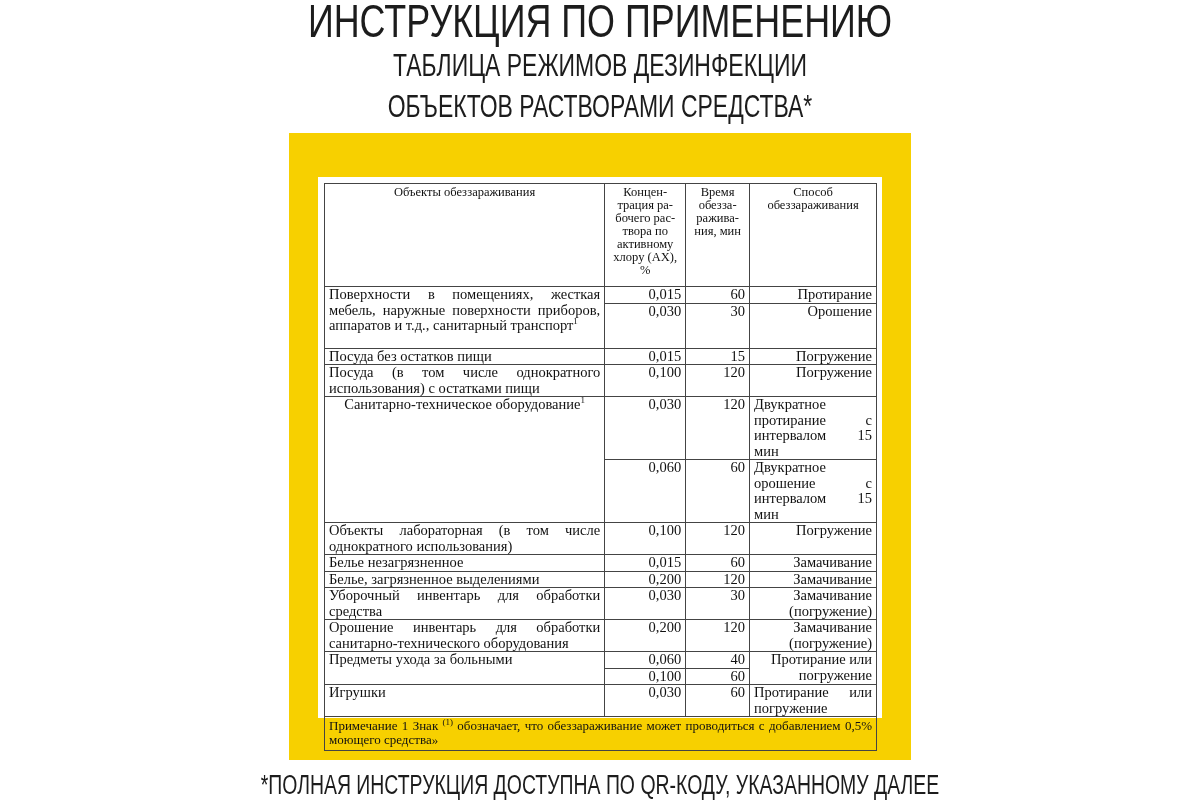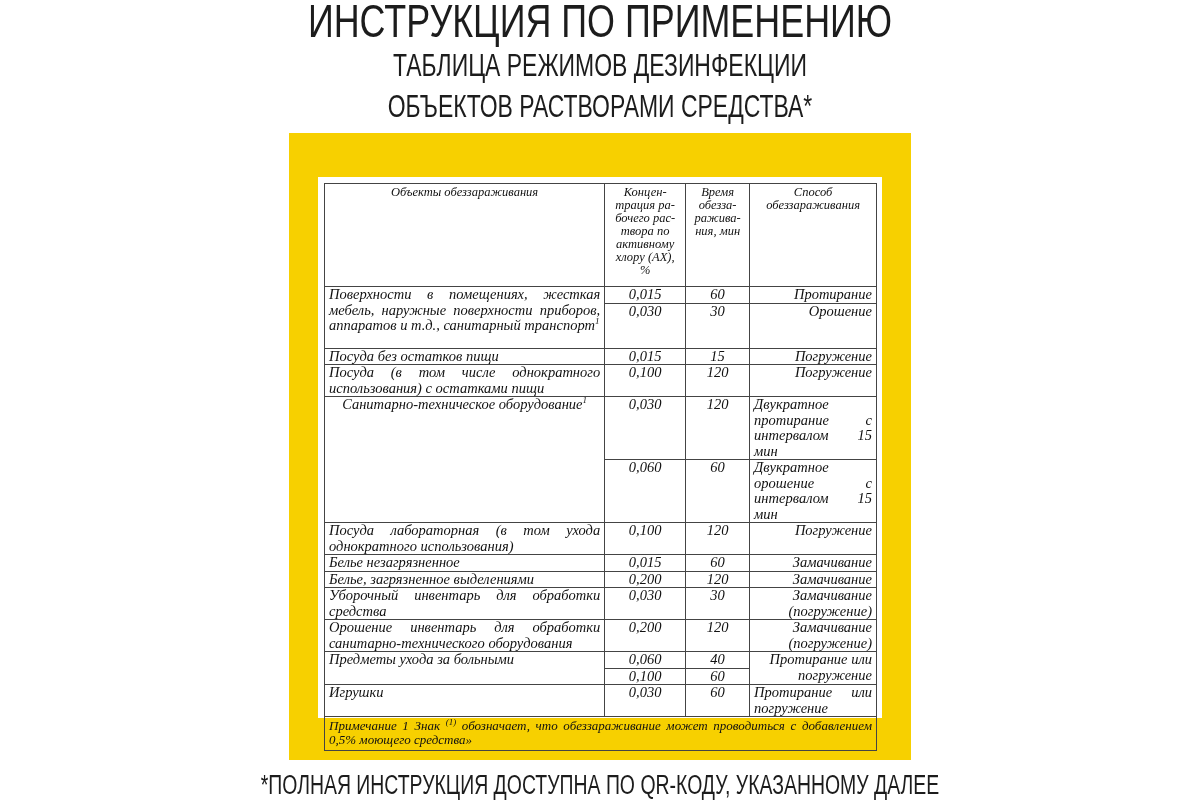--- a/index.html
+++ b/index.html
@@ -14,41 +14,41 @@
     transform: scaleX(0.78); transform-origin: center top;
   }
   .title-sub {
     position: absolute; left: 0; width: 1200px; text-align: center;
     font-family: "Liberation Sans", sans-serif; font-size: 31px; color: #1c1c1c; line-height: 34px;
     transform: scaleX(0.74); transform-origin: center top;
   }
   .title-sub.l1 { top: 49px; }
   .title-sub.l2 { top: 90px; }
   .yellow-frame {
-    position: absolute; left: 289px; top: 133px; width: 622px; height: 627px; background: #f7d000; font-style: italic;
+    position: absolute; left: 289px; top: 133px; width: 622px; height: 627px; background: #f7d000;
   }
   .white-inner {
     position: absolute; left: 29px; top: 44px; width: 564px; height: 541px; background: #ffffff;
   }
   table.regimes {
     position: absolute; left: 6px; top: 6px; width: 553px;
     border-collapse: collapse; border: 1.5px solid #333;
     font-family: "Liberation Serif", serif; color: #111;
   }
   table.regimes td, table.regimes th {
     border: 1px solid #444; padding: 0 4px; vertical-align: top;
     font-size: 14.5px; line-height: 15.5px; font-weight: normal;
   }
   table.regimes th { font-size: 12.5px; line-height: 13px; text-align: center; padding-top: 2px; }
   .c-obj { width: 272px; text-align: justify; }
   .c-conc { width: 72px; text-align: center; }
   .c-time { width: 55px; text-align: center; }
   .c-meth { width: 118px; text-align: right; }
   th.c-obj, th.c-conc, th.c-time, th.c-meth { text-align: center; }
-  td.c-conc, td.c-time { text-align: center; }
+  td.c-conc, td.c-time { text-align: right; }
   sup { font-size: 9px; line-height: 0; }
   .note { font-size: 13px !important; line-height: 14px !important; padding: 2px 4px 3px 4px !important; text-align: justify; }
   .footer {
     position: absolute; left: 0; width: 1200px; top: 771px; text-align: center;
     font-family: "Liberation Sans", sans-serif; font-size: 27px; color: #1c1c1c; line-height: 28px;
     transform: scaleX(0.72); transform-origin: center top;
   }
 </style>
 </head>
 <body>
@@ -100,21 +100,21 @@
         <td class="c-time">120</td>
         <td class="c-meth" style="text-align:justify;">Двукратное протирание с интервалом 15 мин</td>
       </tr>
       <tr>
         <td class="c-conc">0,060</td>
         <td class="c-time">60</td>
         <td class="c-meth" style="text-align:justify;">Двукратное орошение с интервалом 15 мин</td>
       </tr>
 
       <tr>
-        <td class="c-obj">Посуда лабораторная (в том ухода однократного использования)</td>
+        <td class="c-obj">Объекты лабораторная (в том числе однократного использования)</td>
         <td class="c-conc">0,100</td>
         <td class="c-time">120</td>
         <td class="c-meth">Погружение</td>
       </tr>
 
       <tr>
         <td class="c-obj">Белье незагрязненное</td>
         <td class="c-conc">0,015</td>
         <td class="c-time">60</td>
         <td class="c-meth">Замачивание</td>

